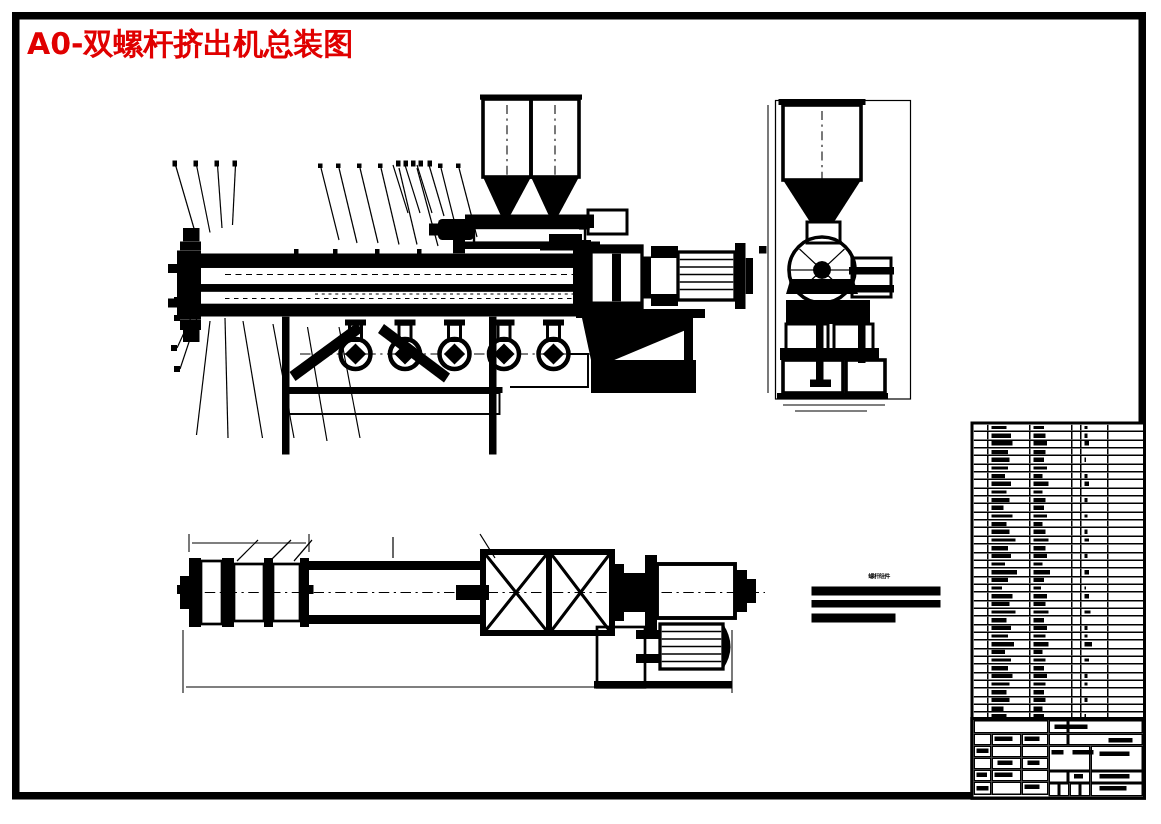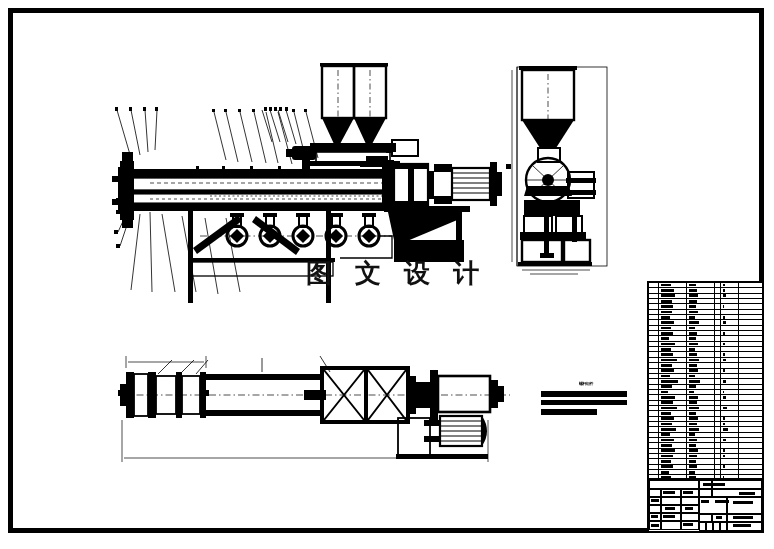--- a/index.html
+++ b/index.html
@@ -40,20 +40,21 @@
              font-size:4px;font-weight:bold;color:#000;text-align:center;
              letter-spacing:-0.5px;white-space:nowrap;overflow:hidden;}
 </style>
 </head>
 <body>
 
 <div id="sheet">
 
   <div id="frame"></div>
 
+  <div id="title">A0-双螺杆挤出机总装图</div>
 
   <svg id="svgmain" viewBox="0 0 774 549" xmlns="http://www.w3.org/2000/svg">
 
     <g>
 
       <g class="nm" stroke-width="0.8">
         <path d="M117,110 L131,158"></path>
         <path d="M131,110 L140,155"></path>
         <path d="M145,110 L148,152"></path>
         <path d="M157,110 L155,150"></path>
@@ -368,21 +369,20 @@
     <g>
       <rect class="fb" x="541" y="391" width="86" height="6"></rect>
       <rect class="fb" x="541" y="400" width="86" height="5"></rect>
       <rect class="fb" x="541" y="409" width="56" height="6"></rect>
     </g>
 
   </svg>
 
   <div id="detaillbl">螺杆组件</div>
 
-  <div id="watermark">图 文 设 计</div>
 
   <div id="bomwrap">
     <div id="bom">
         <div class="bomrow">
           <div class="bomcell c0"></div>
           <div class="bomcell c1">
             <div class="ink" style="width: 34%;"></div>
           </div>
           <div class="bomcell c2">
             <div class="ink" style="width: 26%;"></div>

